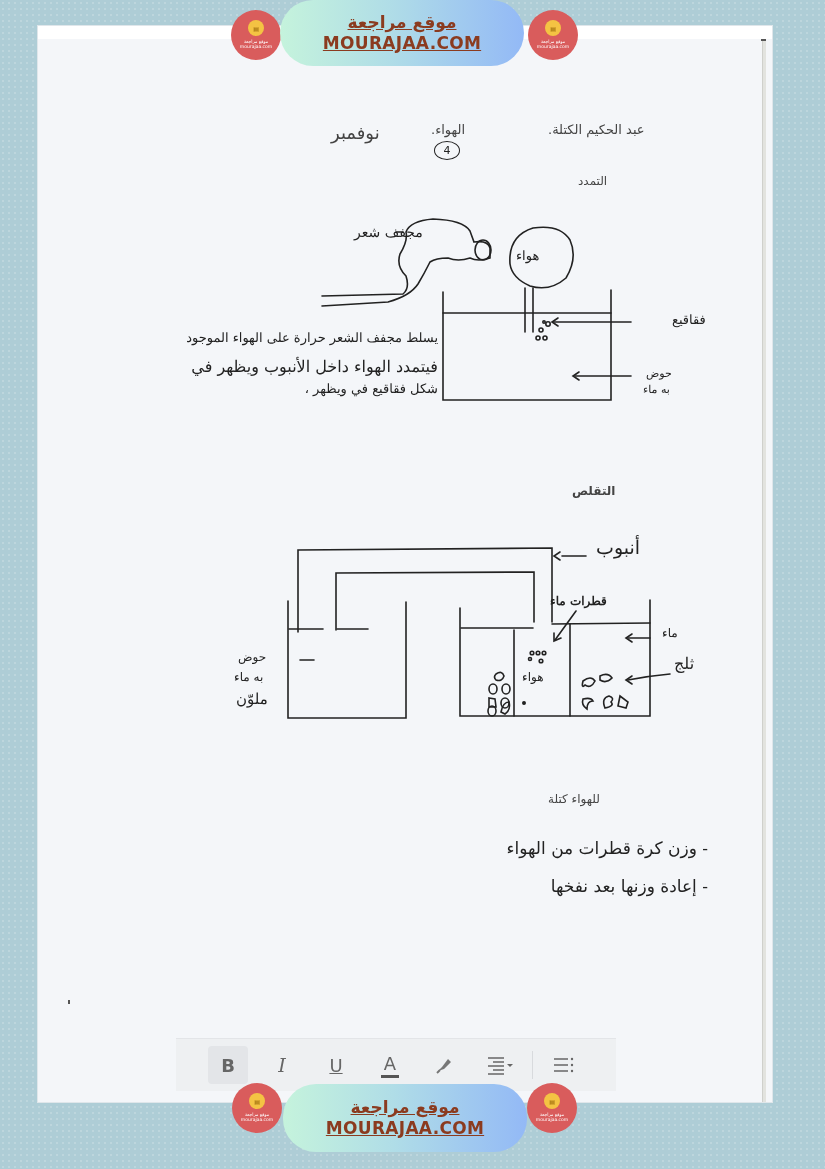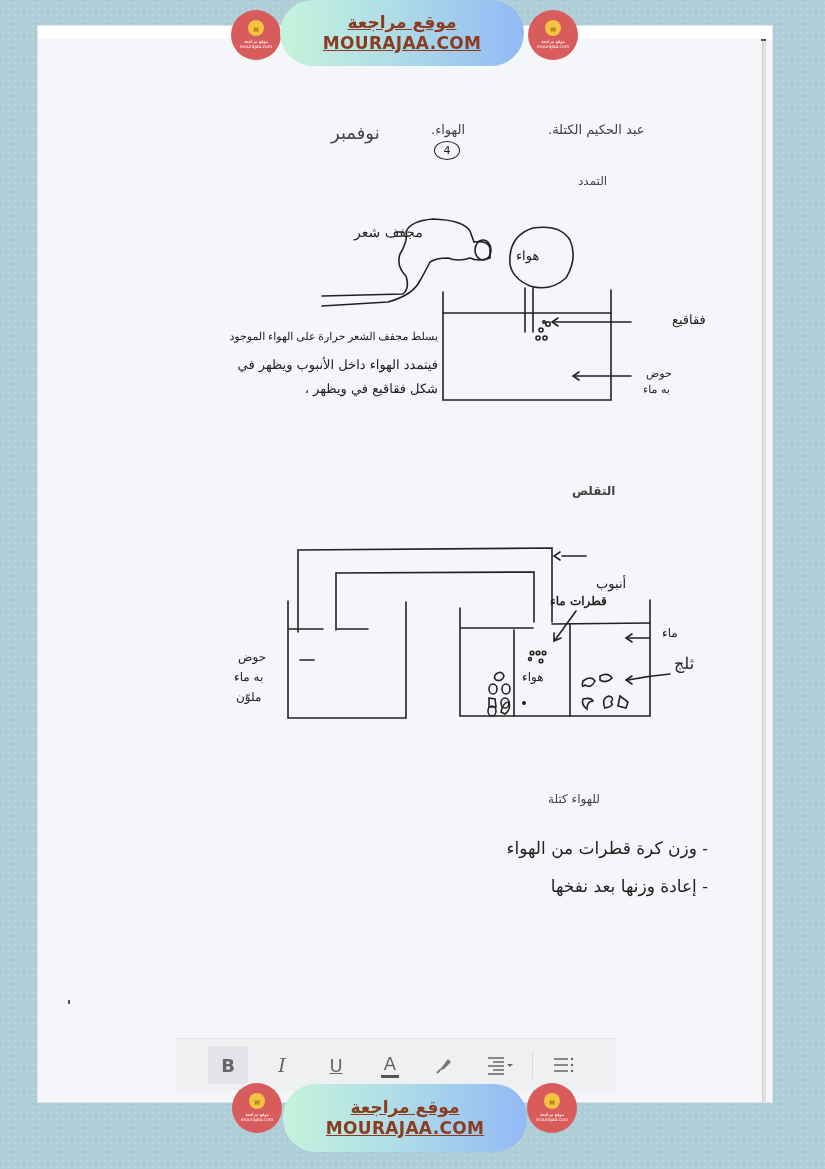--- a/index.html
+++ b/index.html
@@ -121,33 +121,33 @@
         <circle cx="503" cy="635" r="1.8"></circle>
       <circle cx="486" cy="677" r="1.2" fill="#222"></circle>
     </g>
   </svg>
 
   <div class="hand" style="left:316px;top:198px;font-size:14px;">مجفف شعر</div>
   <div class="hand" style="left:478px;top:222px;font-size:13px;">هواء</div>
   <div class="hand" style="left:598px;top:286px;font-size:13px;margin-left:36px;">فقاقيع</div>
   <div class="hand" style="left:608px;top:341px;font-size:11px;">حوض</div>
   <div class="hand" style="left:605px;top:357px;font-size:11px;">به ماء</div>
-  <div class="hand" style="right:334px;top:304px;font-size:11px;font-family:Liberation Serif, serif;">يسلط مجفف الشعر حرارة على الهواء الموجود</div>
-  <div class="hand" style="right:334px;top:331px;font-size:13px;">فيتمدد الهواء داخل الأنبوب ويظهر في</div>
+  <div class="hand" style="right:334px;top:304px;font-size:13px;">يسلط مجفف الشعر حرارة على الهواء الموجود</div>
+  <div class="hand" style="right:334px;top:331px;font-size:16px;">فيتمدد الهواء داخل الأنبوب ويظهر في</div>
   <div class="hand" style="right:334px;top:355px;font-size:13px;">شكل فقاقيع في ويظهر ،</div>
 
   <div class="typed" style="left:534px;top:458px;font-weight:bold;">التقلص</div>
-  <div class="hand" style="left:558px;top:510px;font-size:13px;margin-top:40px;">أنبوب</div>
+  <div class="hand" style="left:558px;top:510px;font-size:19px;">أنبوب</div>
   <div class="hand" style="left:512px;top:568px;font-size:12px;font-weight:bold;">قطرات ماء</div>
   <div class="hand" style="left:624px;top:600px;font-size:12px;">ماء</div>
   <div class="hand" style="left:636px;top:628px;font-size:16px;">ثلج</div>
   <div class="hand" style="left:484px;top:644px;font-size:12px;">هواء</div>
   <div class="hand" style="left:200px;top:624px;font-size:12px;">حوض</div>
   <div class="hand" style="left:196px;top:644px;font-size:12px;">به ماء</div>
-  <div class="hand" style="left:198px;top:664px;font-size:12px;">ملوّن</div>
+  <div class="hand" style="left:198px;top:664px;font-size:15px;">ملوّن</div>
 
   <div class="typed" style="left:510px;top:766px;">للهواء كتلة</div>
   <div class="hand" style="right:64px;top:812px;font-size:17px;">- وزن كرة قطرات من الهواء</div>
   <div class="hand" style="right:64px;top:850px;font-size:17px;">- إعادة وزنها بعد نفخها</div>
   <div style="position:absolute;left:30px;top:974px;width:2px;height:4px;background:#555;"></div>
 </div>
 
 <div class="toolbar">
   <div class="tb bold">B</div>
   <div class="tb italic">I</div>

